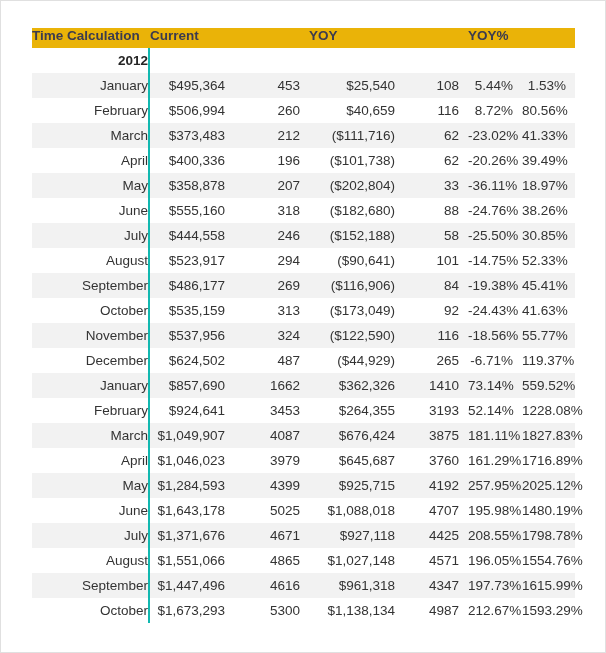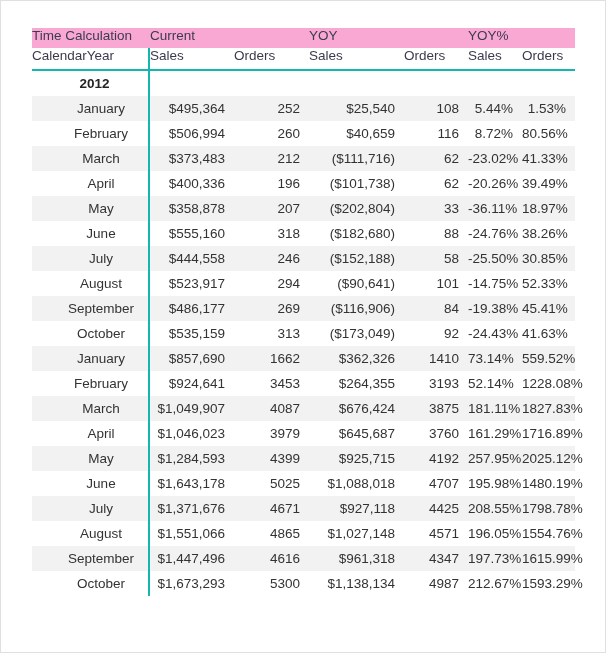--- a/index.html
+++ b/index.html
@@ -32,28 +32,28 @@
   col.c-row    { width: 117px; }
   col.c-cursal { width: 85px;  }
   col.c-curord { width: 75px;  }
   col.c-yoysal { width: 95px;  }
   col.c-yoyord { width: 64px;  }
   col.c-pctsal { width: 54px;  }
   col.c-pctord { width: 53px;  }
 
   
   tr.group-header th {
-    font-weight: normal;
+    font-weight: bold;
     font-size: 13.5px;
     color: #3b3b4f;
     padding: 0 0 5px 0;
     text-align: left;
     white-space: nowrap;
     vertical-align: bottom;
-    background: #f9a8d4;
+    background: #eab308;
   }
   th.gh-label { padding-left: 9px; }
   th.gh-center { text-align: left; padding-left: 9px; }
 
   
   tr.col-header th {
     font-weight: normal;
     font-size: 13.5px;
     color: #3b3b4f;
     padding: 0 0 6px 0;
@@ -69,21 +69,21 @@
   
   tbody tr { height: 25px; }
   tbody td {
     padding: 0 0 0 0;
     white-space: nowrap;
     font-size: 13.5px;
     color: #333333;
     vertical-align: middle;
     line-height: 25px;
   }
-  td.rowlabel { padding-left: 22px; text-align: center; }
+  td.rowlabel { padding-left: 22px; text-align: right; }
   td.num { text-align: right; padding-right: 9px; }
   
   td.rowlabel, th.ch-row { border-right: 2px solid #12b8b0; }
   th.gh-label { border-right: 2px solid transparent; }
 
   tr.year-row td {
     font-weight: bold;
     color: #252525;
     background: #ffffff;
   }
@@ -107,44 +107,35 @@
           <col class="c-pctsal">
           <col class="c-pctord">
       </colgroup>
       <thead>
         <tr class="group-header">
           <th class="gh-label">Time Calculation</th>
           <th class="gh-center" colspan="2">Current</th>
           <th class="gh-center" colspan="2">YOY</th>
           <th class="gh-center" colspan="2">YOY%</th>
         </tr>
-        <tr class="col-header">
-          <th class="ch-row">CalendarYear</th>
-          <th class="ch-num">Sales</th>
-          <th class="ch-num">Orders</th>
-          <th class="ch-num">Sales</th>
-          <th class="ch-num">Orders</th>
-          <th class="ch-num">Sales</th>
-          <th class="ch-num">Orders</th>
-        </tr>
       </thead>
       <tbody id="matrix-body">
           <tr class="year-row">
             <td class="rowlabel">2012</td>
             <td class="num"></td>
             <td class="num"></td>
             <td class="num"></td>
             <td class="num"></td>
             <td class="num"></td>
             <td class="num"></td>
           </tr>
           <tr class="alt">
             <td class="rowlabel">January</td>
             <td class="num">$495,364</td>
-            <td class="num">252</td>
+            <td class="num">453</td>
             <td class="num">$25,540</td>
             <td class="num">108</td>
             <td class="num">5.44%</td>
             <td class="num">1.53%</td>
           </tr>
           <tr class="plain">
             <td class="rowlabel">February</td>
             <td class="num">$506,994</td>
             <td class="num">260</td>
             <td class="num">$40,659</td>
@@ -218,20 +209,38 @@
           <tr class="plain">
             <td class="rowlabel">October</td>
             <td class="num">$535,159</td>
             <td class="num">313</td>
             <td class="num">($173,049)</td>
             <td class="num">92</td>
             <td class="num">-24.43%</td>
             <td class="num">41.63%</td>
           </tr>
           <tr class="alt">
+            <td class="rowlabel">November</td>
+            <td class="num">$537,956</td>
+            <td class="num">324</td>
+            <td class="num">($122,590)</td>
+            <td class="num">116</td>
+            <td class="num">-18.56%</td>
+            <td class="num">55.77%</td>
+          </tr>
+          <tr class="plain">
+            <td class="rowlabel">December</td>
+            <td class="num">$624,502</td>
+            <td class="num">487</td>
+            <td class="num">($44,929)</td>
+            <td class="num">265</td>
+            <td class="num">-6.71%</td>
+            <td class="num">119.37%</td>
+          </tr>
+          <tr class="alt">
             <td class="rowlabel">January</td>
             <td class="num">$857,690</td>
             <td class="num">1662</td>
             <td class="num">$362,326</td>
             <td class="num">1410</td>
             <td class="num">73.14%</td>
             <td class="num">559.52%</td>
           </tr>
           <tr class="plain">
             <td class="rowlabel">February</td>

